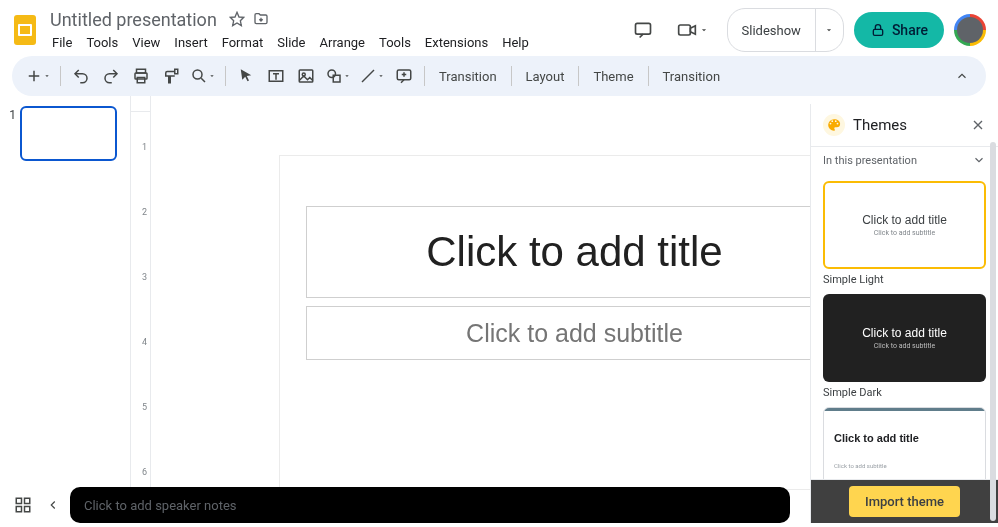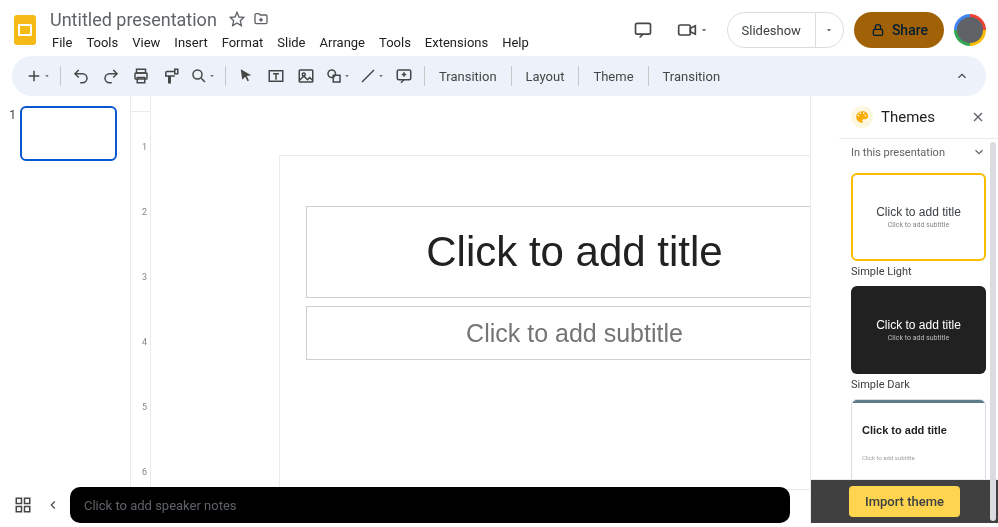--- a/index.html
+++ b/index.html
@@ -10,24 +10,24 @@
 .app-logo { width: 26px; height: 34px; margin-right: 8px; display:flex; align-items:center; justify-content:center; }
 .title-area { display: flex; flex-direction: column; flex: 1; text-align: right; }
 .title-row { display: flex; align-items: center; gap: 8px; }
 .doc-title { font-size: 18px; color: #5f6368; padding: 1px 4px; }
 .star-icon, .move-icon { color: #5f6368; cursor: pointer; }
 .menubar { display: flex; gap: 2px; margin-top: 1px; }
 .menubar span { padding: 3px 6px; border-radius: 4px; cursor: pointer; font-size: 13px; color:#202124; }
 .header-right { display: flex; align-items: center; gap: 10px; }
 .icon-btn { width: 32px; height: 32px; border-radius: 50%; display:flex; align-items:center; justify-content:center; color:#444746; cursor:pointer; }
 .camera-btn { display:flex; align-items:center; gap: 0px; padding: 4px 8px; border-radius: 16px; cursor:pointer; color:#444746;}
-.slideshow-group { display: flex; align-items:center; border:1px solid #dadce0; border-radius: 18px; height: 36px; overflow:hidden; }
+.slideshow-group { display: flex; align-items:center; border:1px solid #dadce0; border-radius: 18px; height: 44px; overflow:hidden; }
 .slideshow-btn { padding: 0 14px; font-size: 13px; cursor:pointer; display:flex; align-items:center; height:100%; }
 .slideshow-caret { border-left: 1px solid #dadce0; width: 28px; display:flex; align-items:center; justify-content:center; height:100%; cursor:pointer; }
-.share-btn { background:#a16207; color:#001d35; border-radius: 18px; height: 36px; padding: 0 16px; display:flex; align-items:center; gap:6px; font-size:14px; cursor:pointer; font-weight:500;}
+.share-btn { background:#14b8a6; color:#001d35; border-radius: 18px; height: 36px; padding: 0 16px; display:flex; align-items:center; gap:6px; font-size:14px; cursor:pointer; font-weight:500;}
 .avatar { width: 32px; height: 32px; border-radius: 50%; background: conic-gradient(#ea4335 0 90deg,#fbbc04 90deg 180deg,#34a853 180deg 270deg,#4285f4 270deg 360deg); cursor:pointer; display:flex; align-items:center; justify-content:center;}
 .avatar-inner { width: 26px; height:26px; border-radius:50%; background:#5f6368;}
 
 
 .toolbar-wrap { padding: 0 12px; }
 .toolbar { background:#edf2fa; border-radius: 24px; height: 40px; display:flex; align-items:center; padding: 0 10px; gap: 2px; }
 .tb-btn { min-width: 28px; height: 28px; border-radius: 4px; display:flex; align-items:center; justify-content:center; cursor:pointer; padding: 0 3px; color:#444746;}
 .tb-sep { width: 1px; height: 20px; background: #c7c7c7; margin: 0 4px; }
 .tb-text { font-size: 13px; color: #444746; padding: 0 8px; cursor:pointer; height: 28px; display:flex; align-items:center; border-radius:4px;}
 .toolbar-collapse { margin-left:auto; }
@@ -56,21 +56,21 @@
 
 .ruler-h-inner { position:relative; height:100%;}
 
 
 .bottom { position:absolute; bottom:0; left:0; right:0; display:flex; align-items:center; height: 44px; padding: 0 8px; gap: 10px;}
 .bottom-left { display:flex; align-items:center; gap: 14px; padding-left: 6px;}
 .grid-icon, .nav-caret { color:#444746; cursor:pointer; }
 .speaker-notes { flex:1; background:#000000; border-radius: 10px; height: 36px; display:flex; align-items:center; padding: 0 14px; color:#5f6368; font-size: 13px; cursor:text; margin-right: 200px;}
 
 
-.themes-panel { width: 188px; background:#fff; border-left:1px solid #e8eaed; display:flex; flex-direction:column; position:absolute; right:0; top: 0; bottom:0;padding-left:28px; }
+.themes-panel { width: 188px; background:#fff; border-left:1px solid #e8eaed; display:flex; flex-direction:column; position:absolute; right:0; top: 8px; bottom:0; }
 .themes-header { display:flex; align-items:center; gap: 8px; padding: 10px 12px; }
 .themes-title { font-size: 15px; color:#202124; flex:1;}
 .themes-icon-circle { width:22px; height:22px; border-radius:50%; background:#fef7e0; display:flex; align-items:center; justify-content:center; }
 .close-themes { cursor:pointer; color:#5f6368; }
 .in-presentation { display:flex; align-items:center; justify-content:space-between; padding: 6px 12px; font-size:11px; color:#5f6368; cursor:pointer; border-top: 1px solid #e8eaed;}
 .theme-list { flex:1; overflow-y:auto; padding: 8px 12px 40px 12px;}
 .theme-card { margin-bottom: 6px; }
 .theme-prev { width: 100%; height: 88px; border-radius: 6px; cursor:pointer; display:flex; flex-direction:column; align-items:center; justify-content:center; position:relative; overflow:hidden;}
 .theme-prev.selected { border: 2px solid #fbbc04; }
 .theme-prev.light { background:#fff; border: 1px solid #dadce0; }

